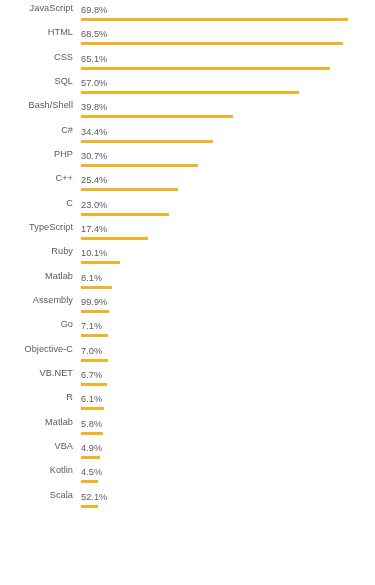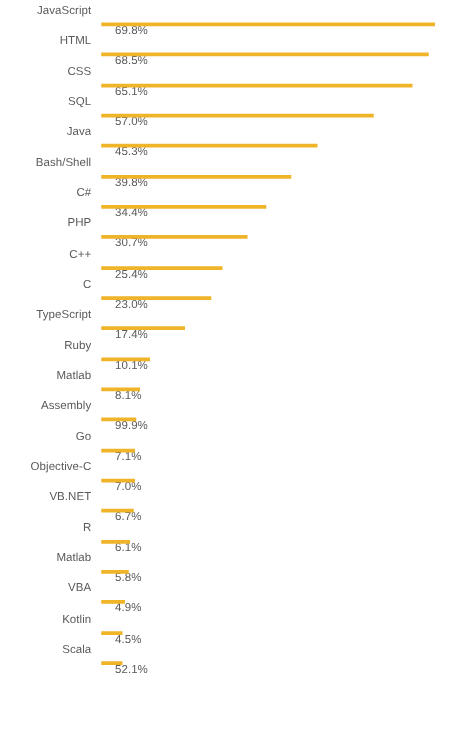--- a/index.html
+++ b/index.html
@@ -42,27 +42,26 @@
     font-size: 9.2px;
     line-height: 11px;
     color: #5a5a5a;
     letter-spacing: 0.05px;
     white-space: nowrap;
     overflow: visible;
   }
   .row-value {
     position: absolute;
     left: 81px;
-    top: 19px;
+    top: 5px;
     font-size: 9.2px;
     line-height: 11px;
     color: #5a5a5a;
     letter-spacing: 0.05px;
     white-space: nowrap;
-    margin-left: 11px;
   }
   .row-bar-track {
     position: absolute;
     left: 81px;
     top: 18px;
     right: 0;
     height: 3px;
   }
   .row-bar {
     position: absolute;
@@ -100,27 +99,20 @@
         </div>
       </div>
       <div class="chart-row">
         <div class="row-label">SQL</div>
         <div class="row-value">57.0%</div>
         <div class="row-bar-track">
           <div class="row-bar" style="width: 218.04px; background: rgb(240, 180, 41);"></div>
         </div>
       </div>
       <div class="chart-row">
-        <div class="row-label">Java</div>
-        <div class="row-value">45.3%</div>
-        <div class="row-bar-track">
-          <div class="row-bar" style="width: 173.28px; background: rgb(240, 180, 41);"></div>
-        </div>
-      </div>
-      <div class="chart-row">
         <div class="row-label">Bash/Shell</div>
         <div class="row-value">39.8%</div>
         <div class="row-bar-track">
           <div class="row-bar" style="width: 152.24px; background: rgb(240, 180, 41);"></div>
         </div>
       </div>
       <div class="chart-row">
         <div class="row-label">C#</div>
         <div class="row-value">34.4%</div>
         <div class="row-bar-track">

